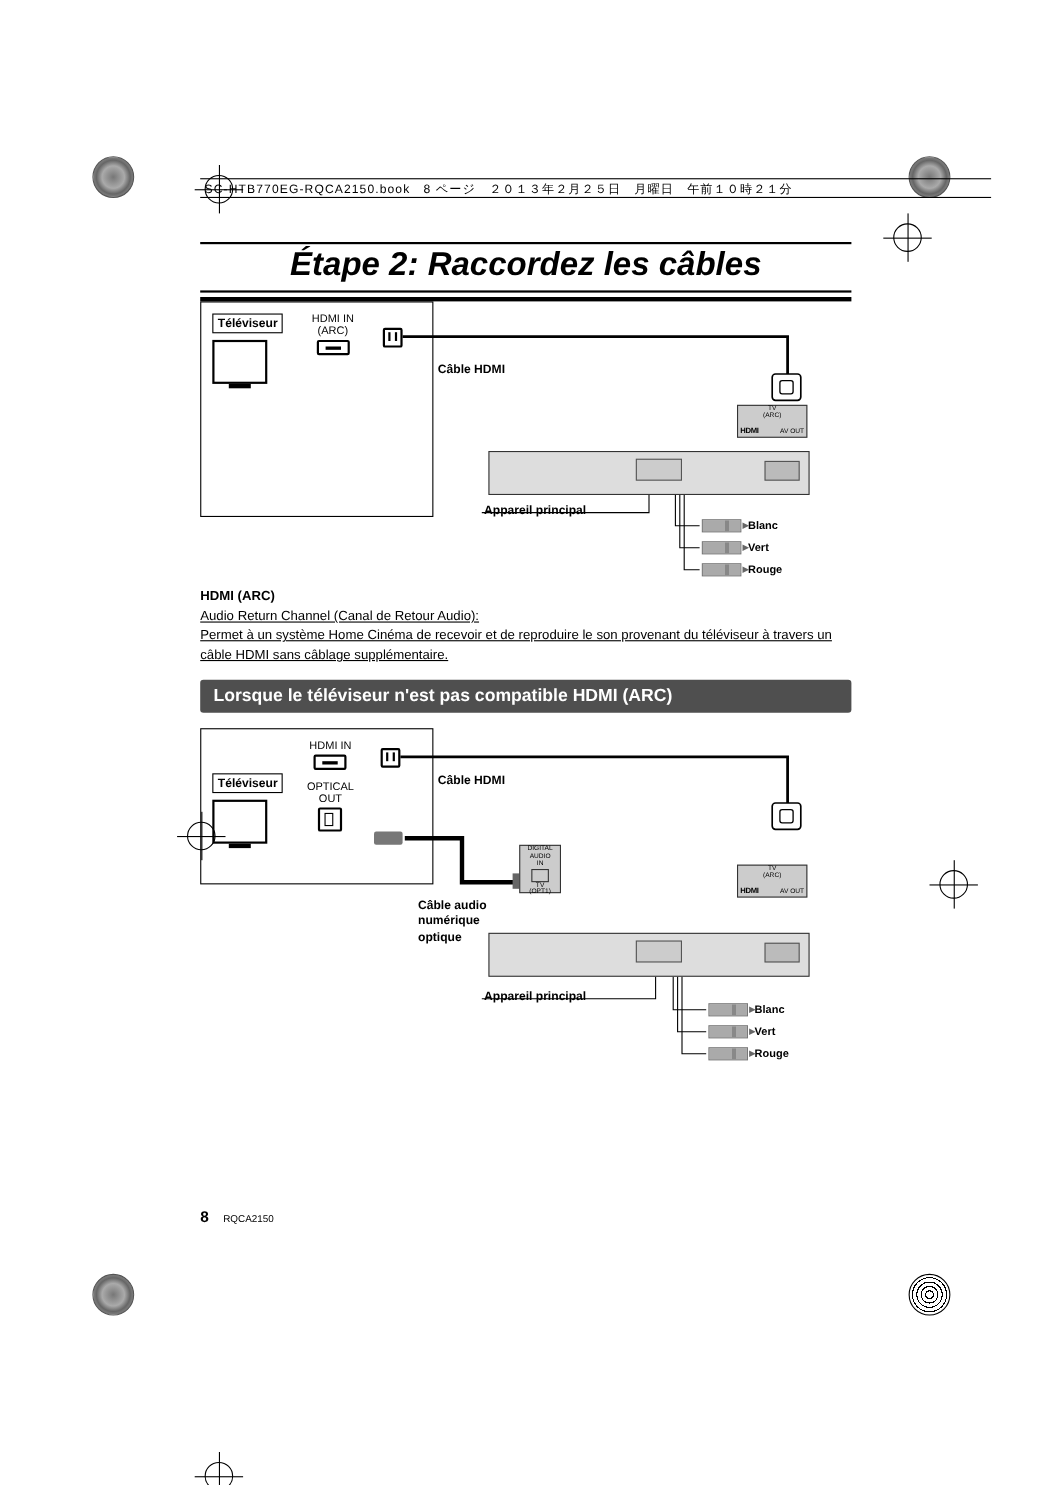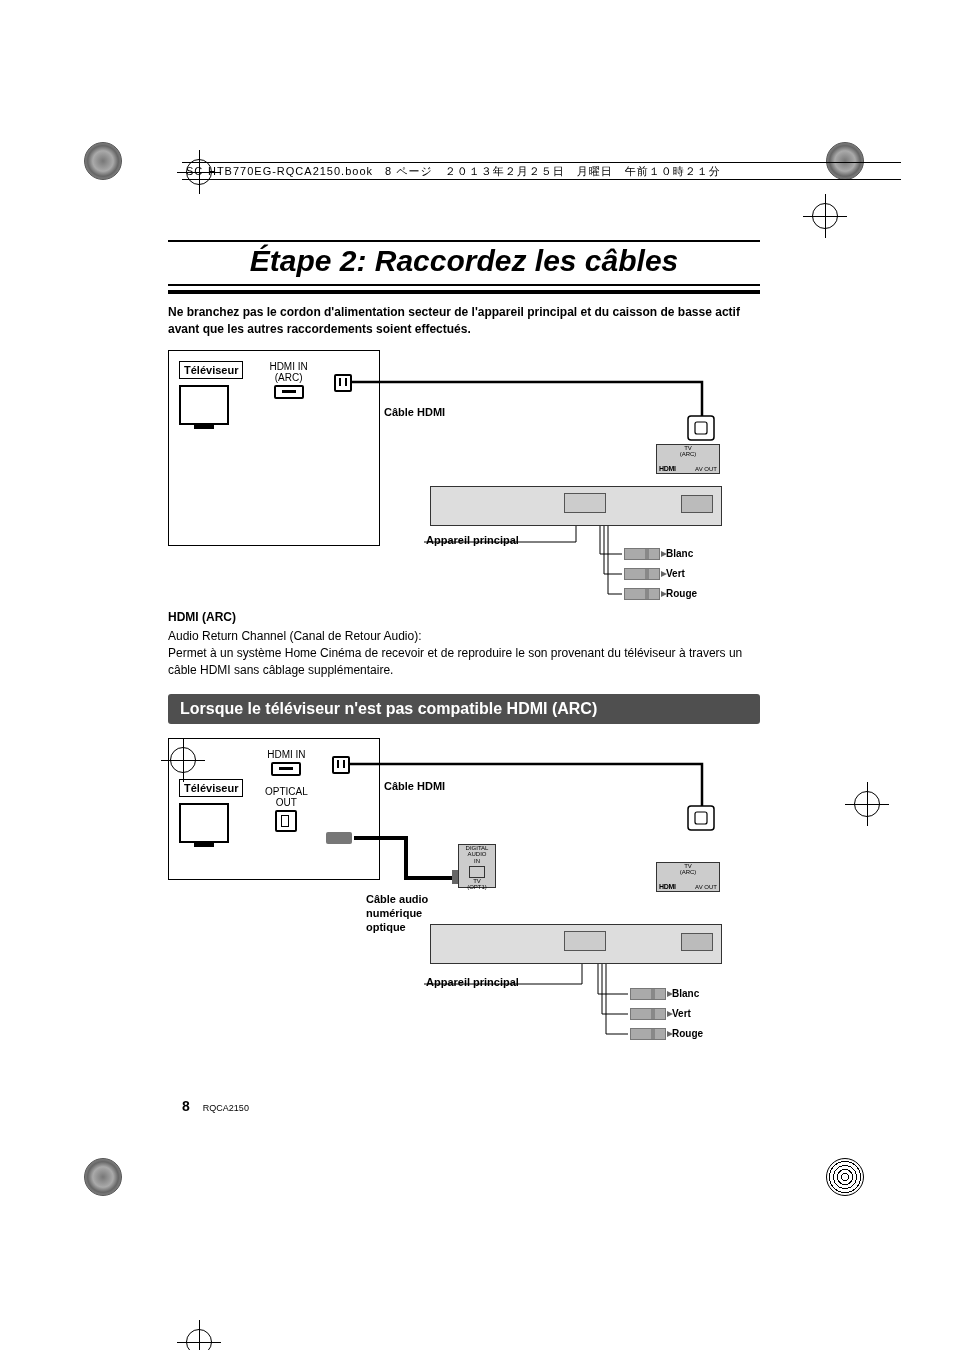--- a/index.html
+++ b/index.html
@@ -48,24 +48,23 @@
     border-bottom: 1px solid #000;
     height: 16px;
     display: flex; align-items: center;
     font-size: 11px;
     color: #000;
     padding-left: 4px;
     letter-spacing: 1px;
   }
   .content {
     position: absolute;
-    left: 168px;
+    left: 182px;
     width: 592px;
     top: 220px;
-    margin-top: 20px;
   }
   .title {
     font-style: italic;
     font-weight: bold;
     font-size: 30px;
     text-align: center;
     margin: 0 0 6px 0;
   }
   .titlebar-top { border-top: 2px solid #000; height: 0; margin-bottom: 2px;}
   .titlebar-bottom { border-top: 2px solid #000; border-bottom: 4px solid #000; height: 4px; margin-top: 4px;}
@@ -157,21 +156,21 @@
     display:inline-block; width:34px; height:10px; margin-right:6px;
     background: linear-gradient(90deg,#aaa 0 60%, #888 60% 70%, #aaa 70% 100%);
     border:1px solid #777;
     position:relative;
   }
   .color-plug::after{
     content:""; position:absolute; right:-8px; top:2px; width:0;height:0;
     border-left:6px solid #666; border-top:3px solid transparent; border-bottom:3px solid transparent;
   }
   .heading-plain { font-size: 12px; font-weight: bold; margin-top: 0px;}
-  .body-text { font-size: 12px; line-height: 1.45; }
+  .body-text { font-size: 12px; line-height: 1.45; text-decoration: underline; }
   .footer {
     position: absolute;
     left: 182px;
     bottom: 236px;
     font-size: 11px;
   }
   .footer .pn { font-weight: bold; font-size: 14px; margin-right: 10px;}
   svg.wire { position:absolute; top:0; left:0; overflow:visible; }
 </style>
 </head>
@@ -205,21 +204,20 @@
   <div class="header-line">
     <span>SC-HTB770EG-RQCA2150.book　8 ページ　２０１３年２月２５日　月曜日　午前１０時２１分</span>
   </div>
 
   <div class="content">
 
     <div class="titlebar-top"></div>
     <h1 class="title">Étape 2: Raccordez les câbles</h1>
     <div class="titlebar-bottom"></div>
 
-    <p class="intro">Ne branchez pas le cordon d'alimentation secteur de l'appareil principal et du caisson de basse actif avant que les autres raccordements soient effectués.</p>
 
 
     <div class="diagram" style="height:260px;">
 
       <div class="tv-box-wrap" style="left:0; top:0; width:190px; height:174px;">
         <div style="display:flex; align-items:flex-start;">
           <div>
             <span class="tv-label">Téléviseur</span>
             <div style="clear:both;"></div>
             <span class="tv-icon"></span>

